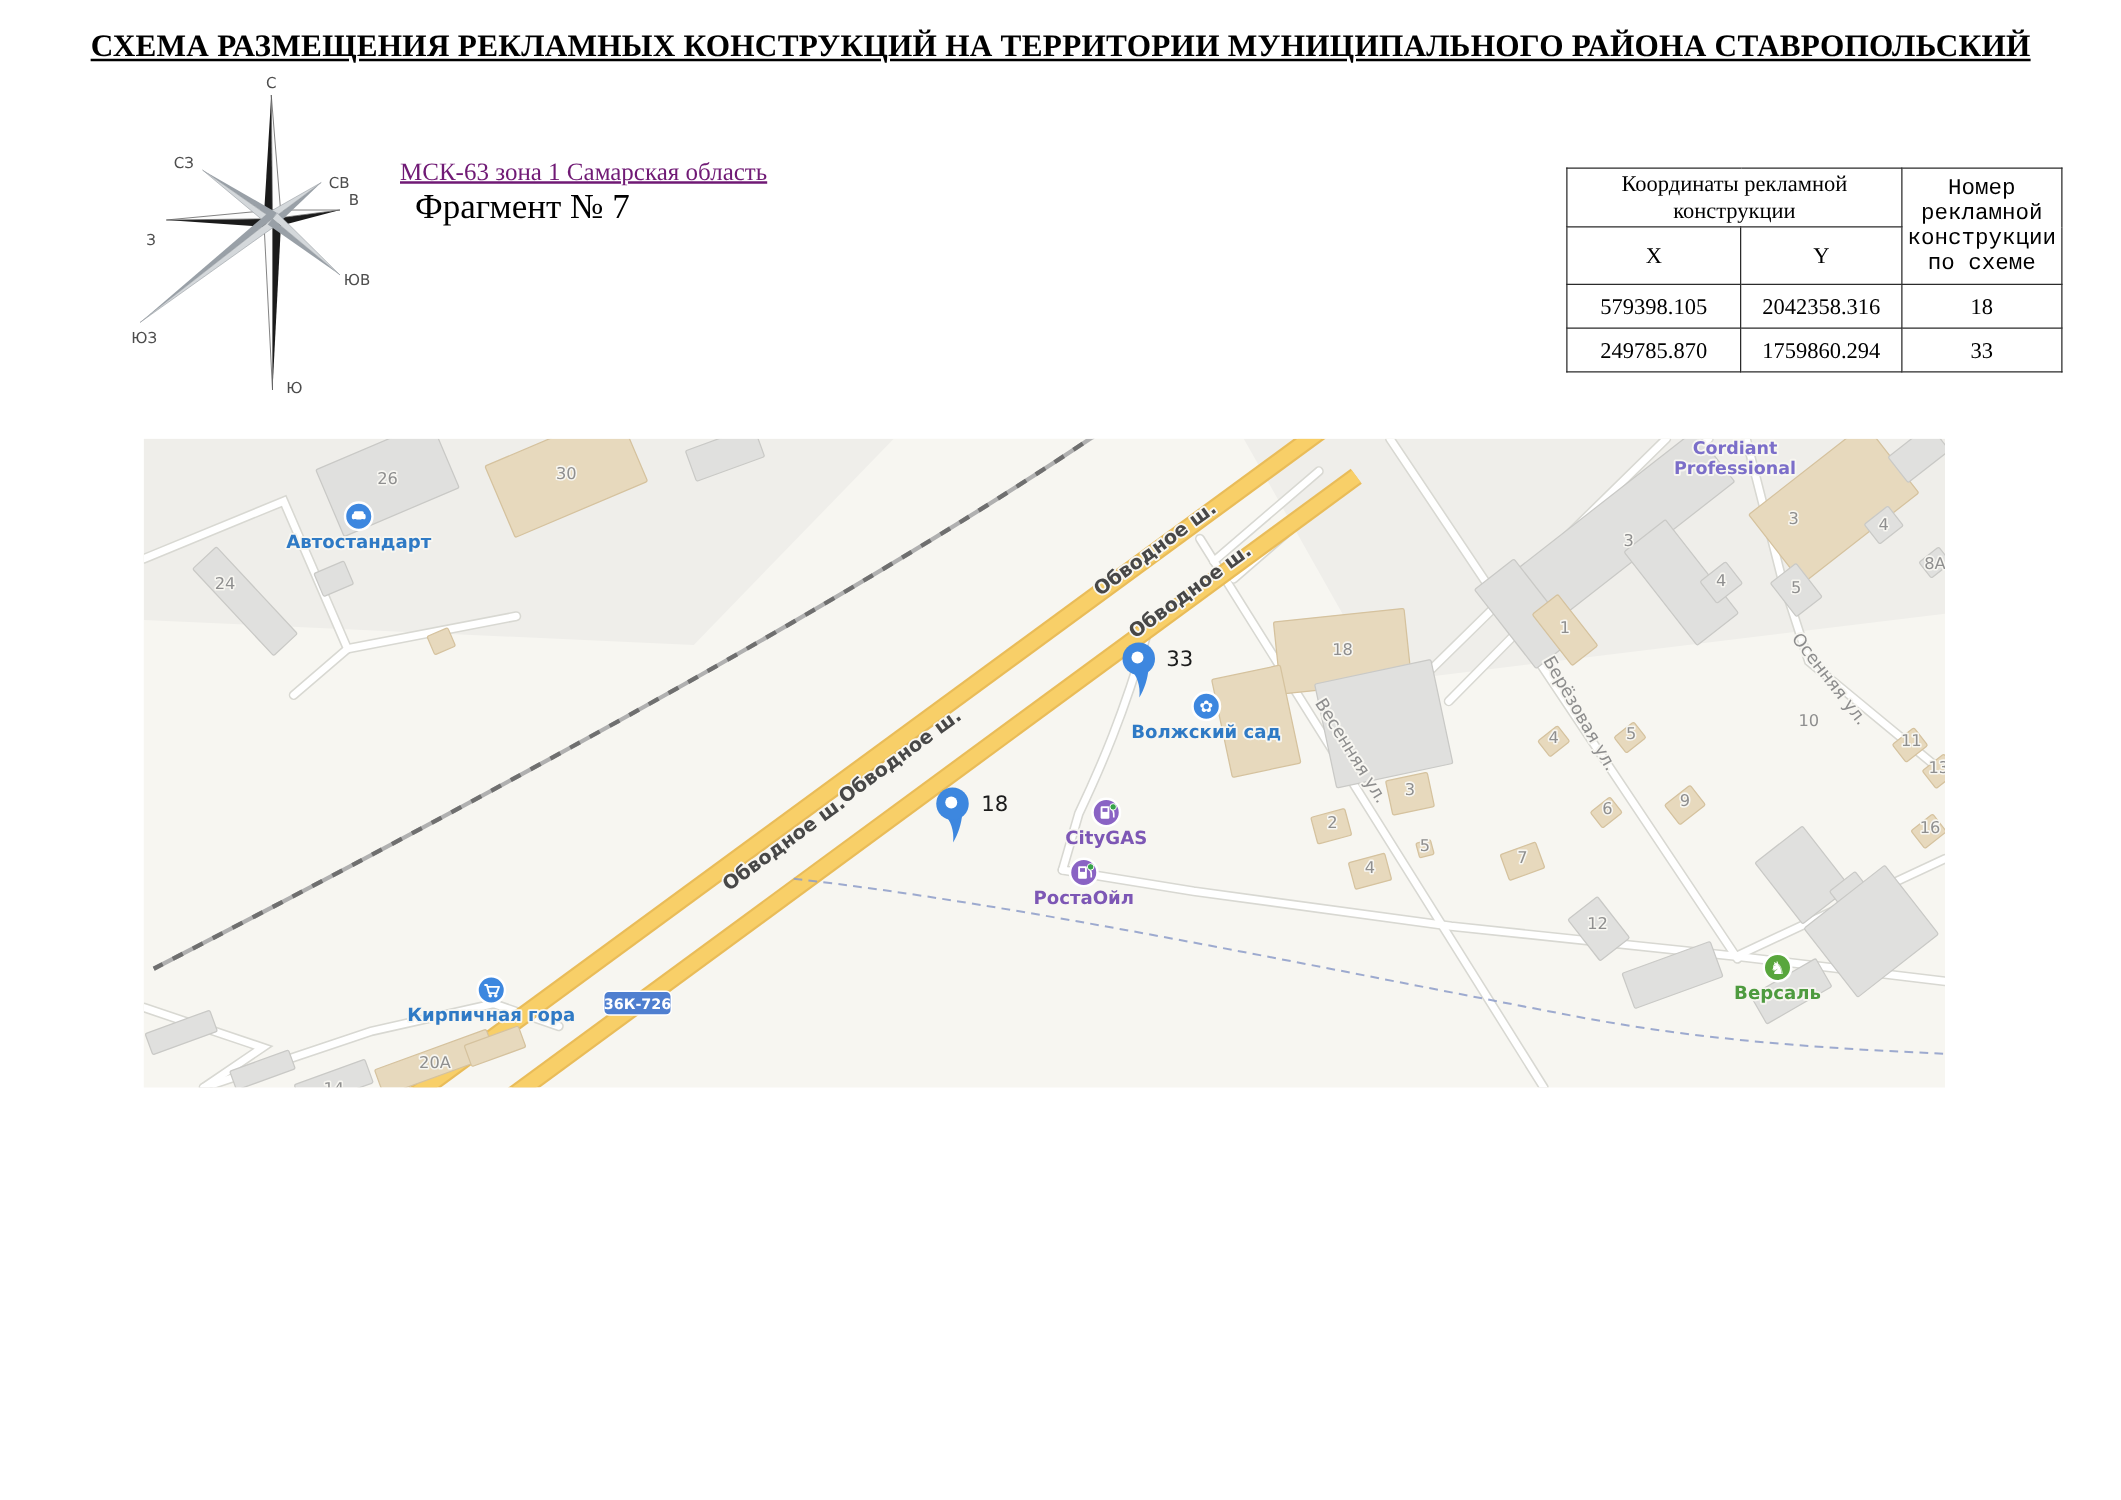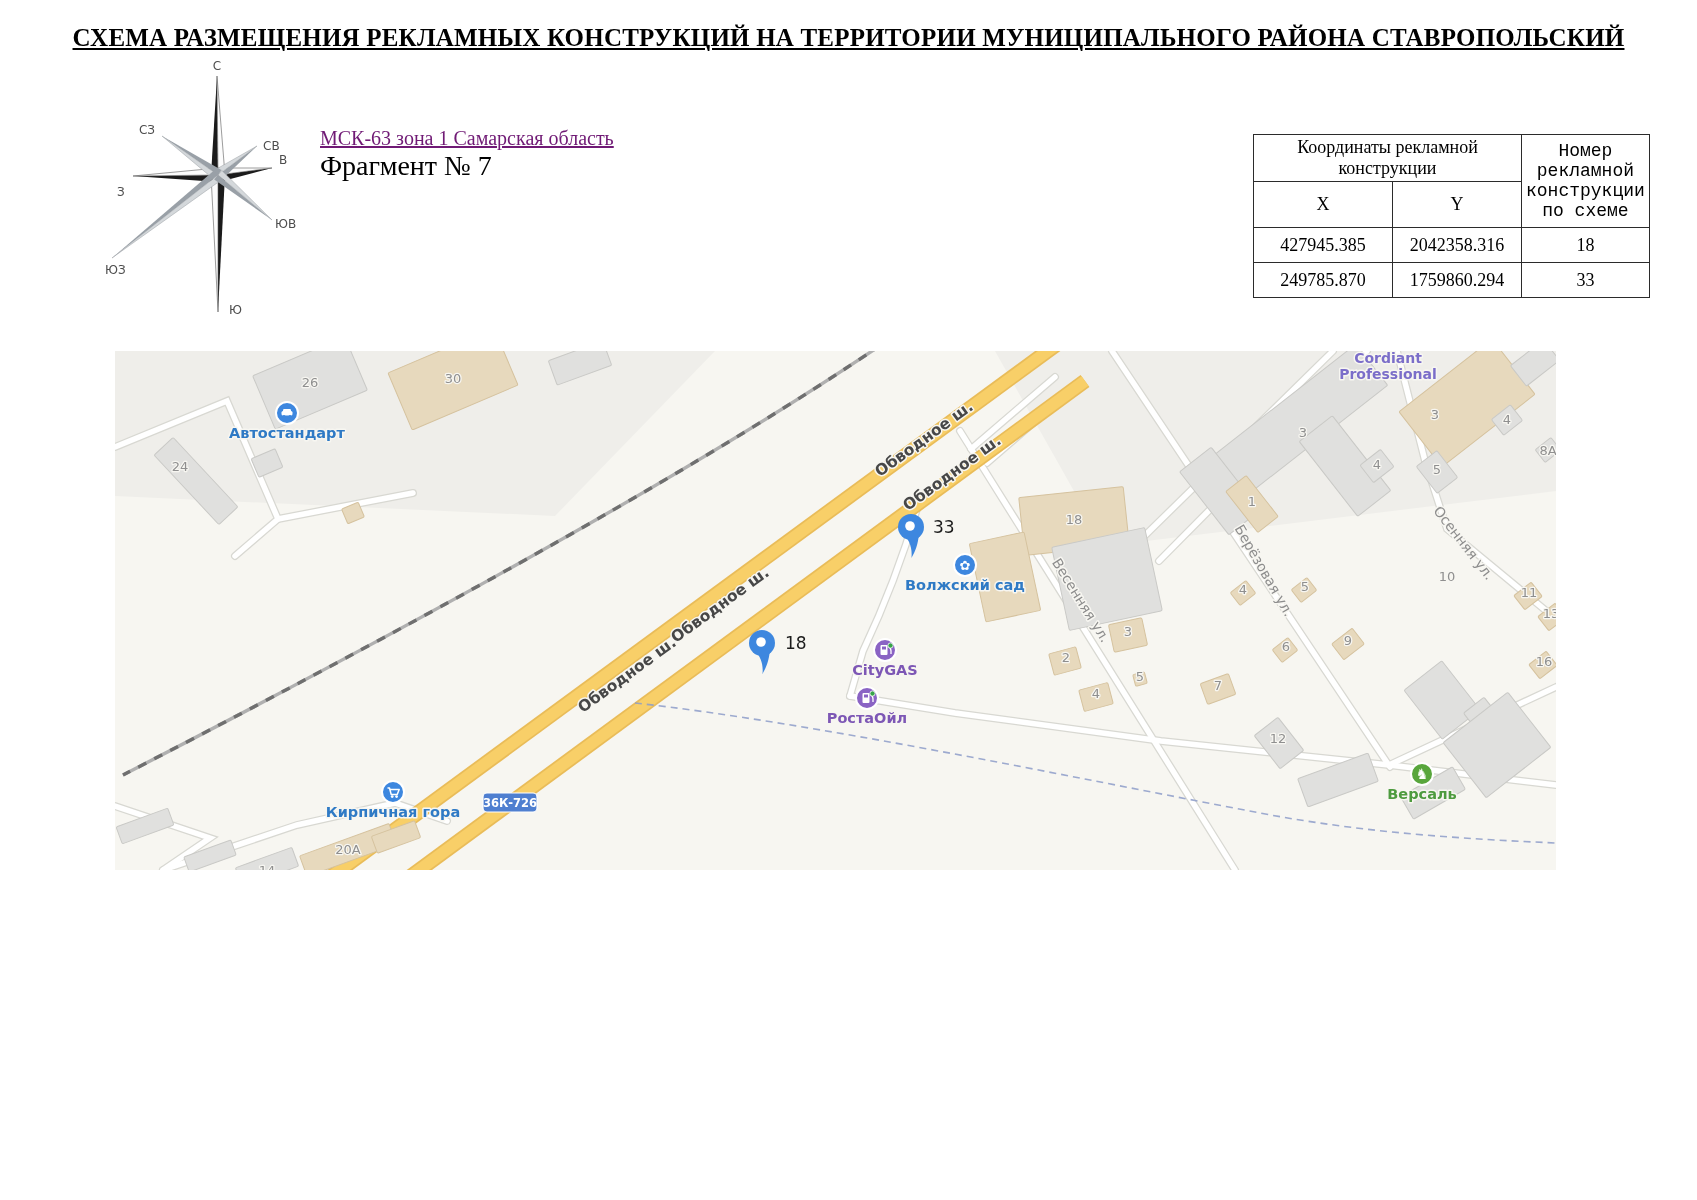--- a/index.html
+++ b/index.html
@@ -3,21 +3,21 @@
 <meta charset="utf-8">
 <style>
   html,body{margin:0;padding:0;background:#fff;}
   .page{position:relative;width:1697px;height:1200px;background:#ffffff;overflow:hidden;
         font-family:"Liberation Serif", serif;color:#000;}
   .title{position:absolute;left:0;top:24px;width:100%;text-align:center;margin:0;
          font-size:25px;font-weight:600;letter-spacing:.2px;white-space:nowrap;
          text-decoration:underline;}
   .map-link{position:absolute;left:320px;top:84px;font-size:20px;color:#701a75;
             text-decoration:underline;cursor:pointer;margin-top:43px;}
-  .fragment{position:absolute;left:320px;top:150px;font-size:28px;}
+  .fragment{position:absolute;left:332px;top:150px;font-size:28px;}
   .coords-table{position:absolute;left:1253px;top:134px;border-collapse:collapse;
                 font-size:18px;text-align:center;padding-left:32px;}
   .coords-table td{border:1px solid #2b2b2b;padding:2px 4px;vertical-align:middle;}
   .coords-table .cx{width:130px;} .coords-table .cy{width:120px;} .coords-table .cn{width:100px;font-family:Liberation Mono, monospace;}
   .coords-table .h1{height:42px;} .coords-table .h2{height:41px;} .coords-table .dr{height:30px;}
   .map-wrap{position:absolute;left:115px;top:351px;width:1441px;height:519px;
             background:#f7f6f1;overflow:hidden;}
   #compass{position:absolute;left:105px;top:60px;}
   svg text{font-family:"DejaVu Sans","Liberation Sans",sans-serif;}
 </style>
@@ -69,21 +69,21 @@
         <td colspan="2" class="h1">Координаты рекламной конструкции</td>
         <td rowspan="2" class="cn">Номер рекламной конструкции по схеме</td>
       </tr>
       <tr>
         <td class="cx h2">X</td>
         <td class="cy h2">Y</td>
       </tr>
     </tbody>
     <tbody id="coordRows">
         <tr>
-          <td class="dr">427945.385</td>
+          <td class="dr">579398.105</td>
           <td class="dr">2042358.316</td>
           <td class="dr">18</td>
         </tr>
         <tr>
           <td class="dr">249785.870</td>
           <td class="dr">1759860.294</td>
           <td class="dr">33</td>
         </tr>
       </tbody>
   </table>

